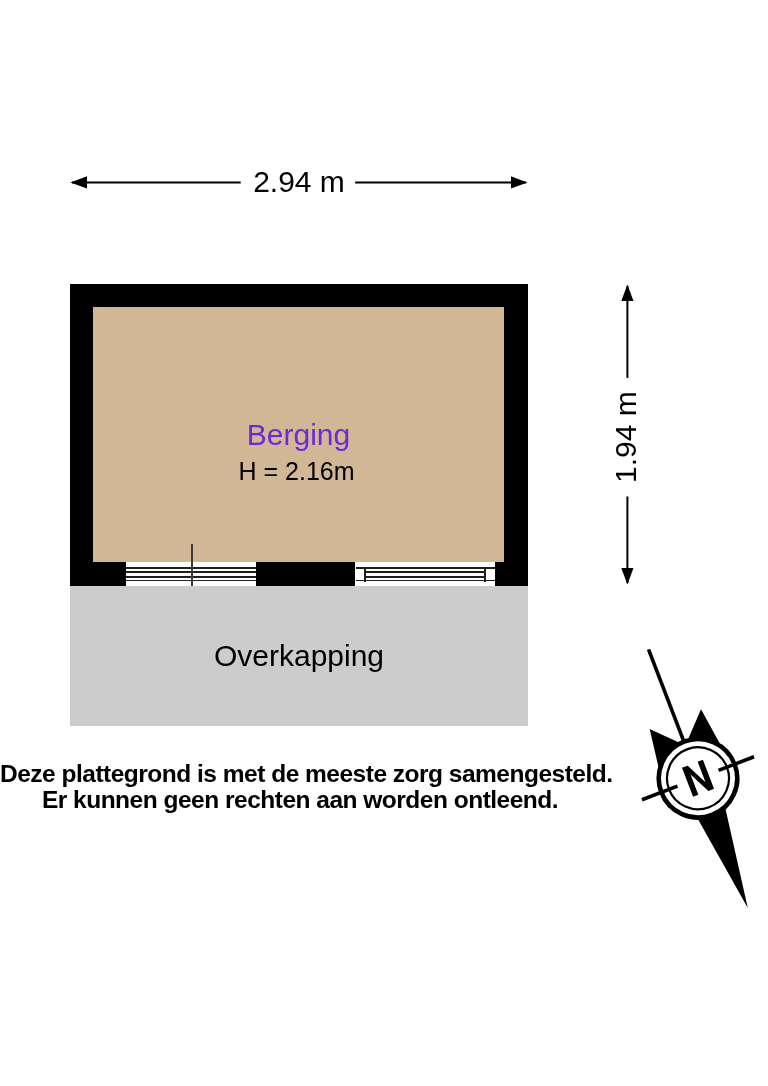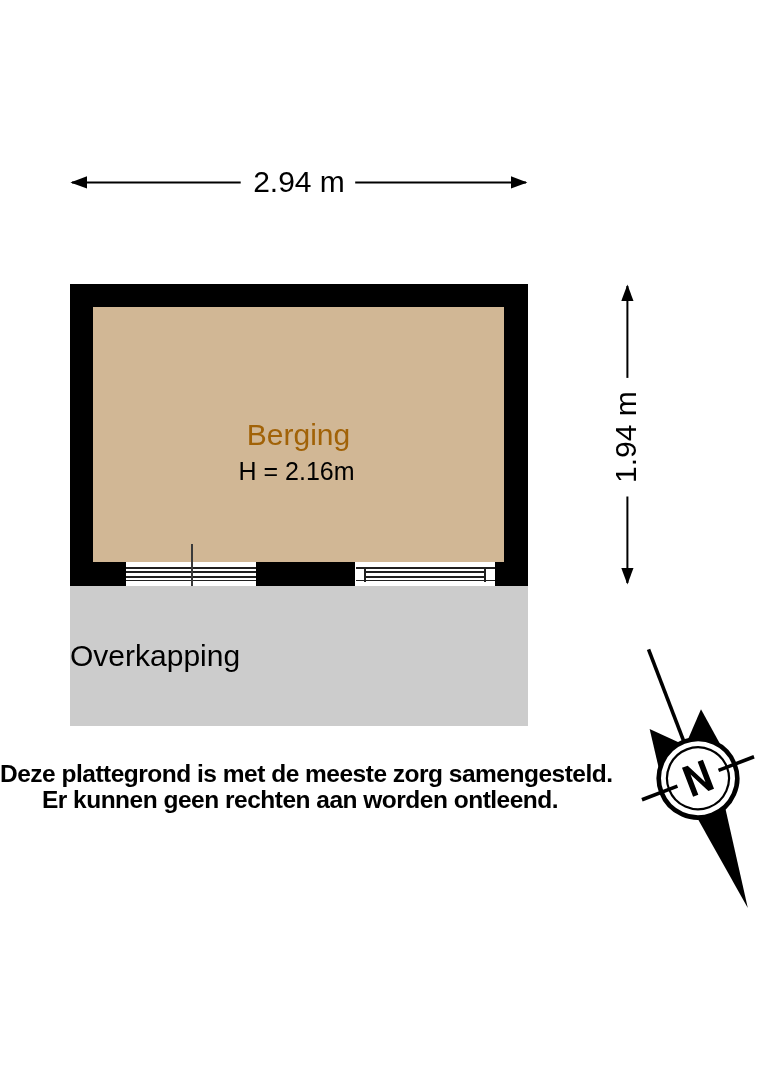--- a/index.html
+++ b/index.html
@@ -33,21 +33,21 @@
 <div class="abs" style="left:504px;top:284px;width:24px;height:302px;background:#000;"></div>
 
 <div class="abs" style="left:70px;top:562px;width:56px;height:24px;background:#000;"></div>
 
 <div class="abs" style="left:256px;top:562px;width:99px;height:24px;background:#000;"></div>
 
 <div class="abs" style="left:495px;top:562px;width:33px;height:24px;background:#000;"></div>
 
 <div class="abs" style="left:93px;top:307px;width:411px;height:255px;background:#d1b795;"></div>
 
-<div class="abs" style="left:93px;top:420px;width:411px;text-align:center;font-size:30px;line-height:30px;color:#a16207;">Berging</div>
+<div class="abs" style="left:93px;top:420px;width:411px;text-align:center;font-size:30px;line-height:30px;color:#6d28d9;">Berging</div>
 
 <div class="abs" style="left:93px;top:458.2px;width:407px;text-align:center;font-size:25px;line-height:26px;color:#000;">H = 2.16m</div>
 
 <div class="abs" style="left:126px;top:562px;width:130px;height:24px;background:#fff;">
   <div class="abs" style="left:0;top:5.2px;width:130px;height:1.9px;background:#1f1f1f;"></div>
   <div class="abs" style="left:0;top:9.2px;width:130px;height:1.9px;background:#1f1f1f;"></div>
   <div class="abs" style="left:0;top:13.7px;width:130px;height:1.9px;background:#1f1f1f;"></div>
   <div class="abs" style="left:0;top:17.6px;width:130px;height:1.9px;background:#1f1f1f;"></div>
 </div>
 
@@ -57,21 +57,21 @@
   <div class="abs" style="left:9px;top:13.7px;width:121px;height:1.9px;background:#1f1f1f;"></div>
   <div class="abs" style="left:0.5px;top:17.6px;width:139px;height:1.9px;background:#1f1f1f;"></div>
   <div class="abs" style="left:9px;top:5.2px;width:2px;height:14.5px;background:#1f1f1f;"></div>
   <div class="abs" style="left:129px;top:5.2px;width:2px;height:14.5px;background:#1f1f1f;"></div>
 </div>
 
 <div class="abs" style="left:191px;top:544px;width:1.8px;height:60px;background:#3a3a3a;"></div>
 
 <div class="abs" style="left:70px;top:586px;width:458px;height:140px;background:#cccccc;"></div>
 
-<div class="abs" style="left:70px;top:640.8px;width:458px;text-align:left;font-size:30px;line-height:30px;color:#000;">Overkapping</div>
+<div class="abs" style="left:70px;top:640.8px;width:458px;text-align:center;font-size:30px;line-height:30px;color:#000;">Overkapping</div>
 
 <div class="abs" style="left:0;top:760.8px;width:600px;text-align:center;font-size:24.5px;line-height:26.2px;letter-spacing:-0.5px;white-space:nowrap;color:#000;font-weight:bold;">Deze plattegrond is met de meeste zorg samengesteld.<br>Er kunnen geen rechten aan worden ontleend.</div>
 
 <svg class="abs" style="left:540px;top:620px;" width="228" height="320" viewBox="540 620 228 320">
   <g transform="translate(698,778.3) rotate(-21)">
     <line x1="0" y1="-138" x2="0" y2="-30" stroke="#000" stroke-width="3.6"></line>
     <polygon points="-27.5,-63.3 1.8,-33.3 -33.5,-19.9" fill="#000"></polygon>
     <polygon points="27.5,-63.3 -1.8,-33.3 33.5,-19.9" fill="#000"></polygon>
     <polygon points="-20,2 20,2 0,139" fill="#000"></polygon>
     <circle cx="0" cy="0" r="39.2" fill="#fff" stroke="#000" stroke-width="4.6"></circle>

